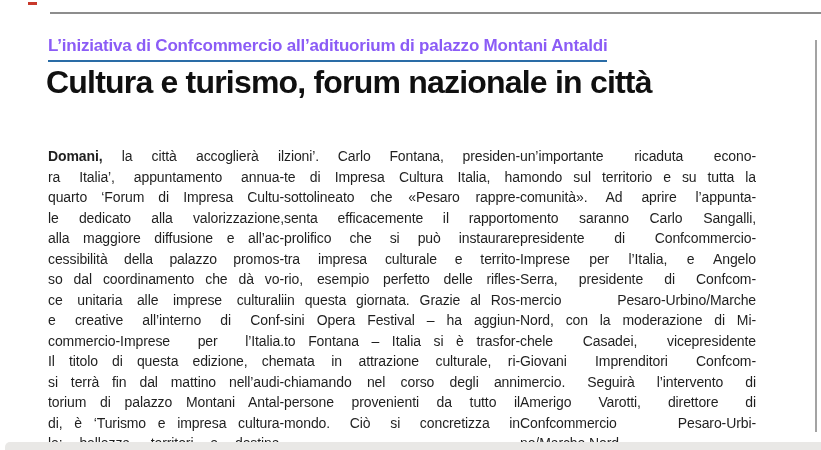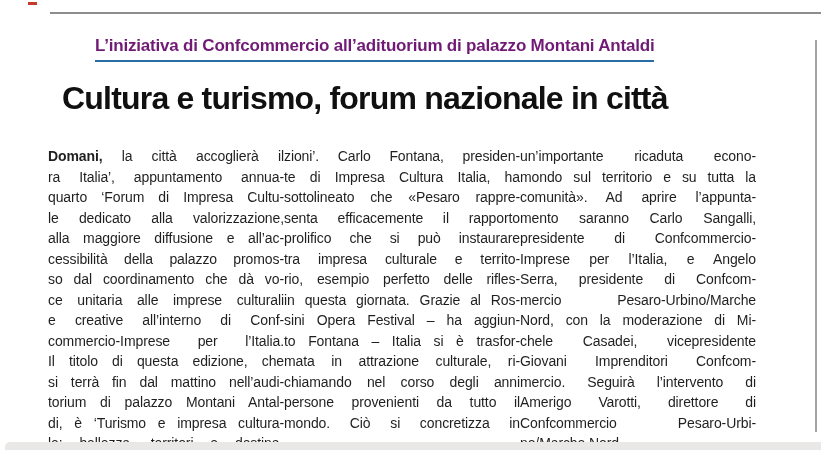--- a/index.html
+++ b/index.html
@@ -31,32 +31,31 @@
     height: 2px;
     background: #8d8d8d;
   }
   .kicker {
     position: absolute;
     left: 48px;
     top: 36px;
     font-size: 17px;
     font-weight: bold;
     letter-spacing: -0.2px;
-    color: #701a75;
+    color: #8b5cf6;
     text-decoration: none;
     padding-bottom: 4px;
     border-bottom: 2px solid #2a6ca6;
     cursor: pointer;
-    margin-left: 47px;
   }
   .headline {
     position: absolute;
     left: 46px;
     top: 64px;
-    margin: 16px;
+    margin: 0;
     font-size: 32px;
     font-weight: bold;
     letter-spacing: -0.8px;
     color: #101010;
     white-space: nowrap;
   }
   .columns {
     position: absolute;
     left: 48px;
     top: 146px;

